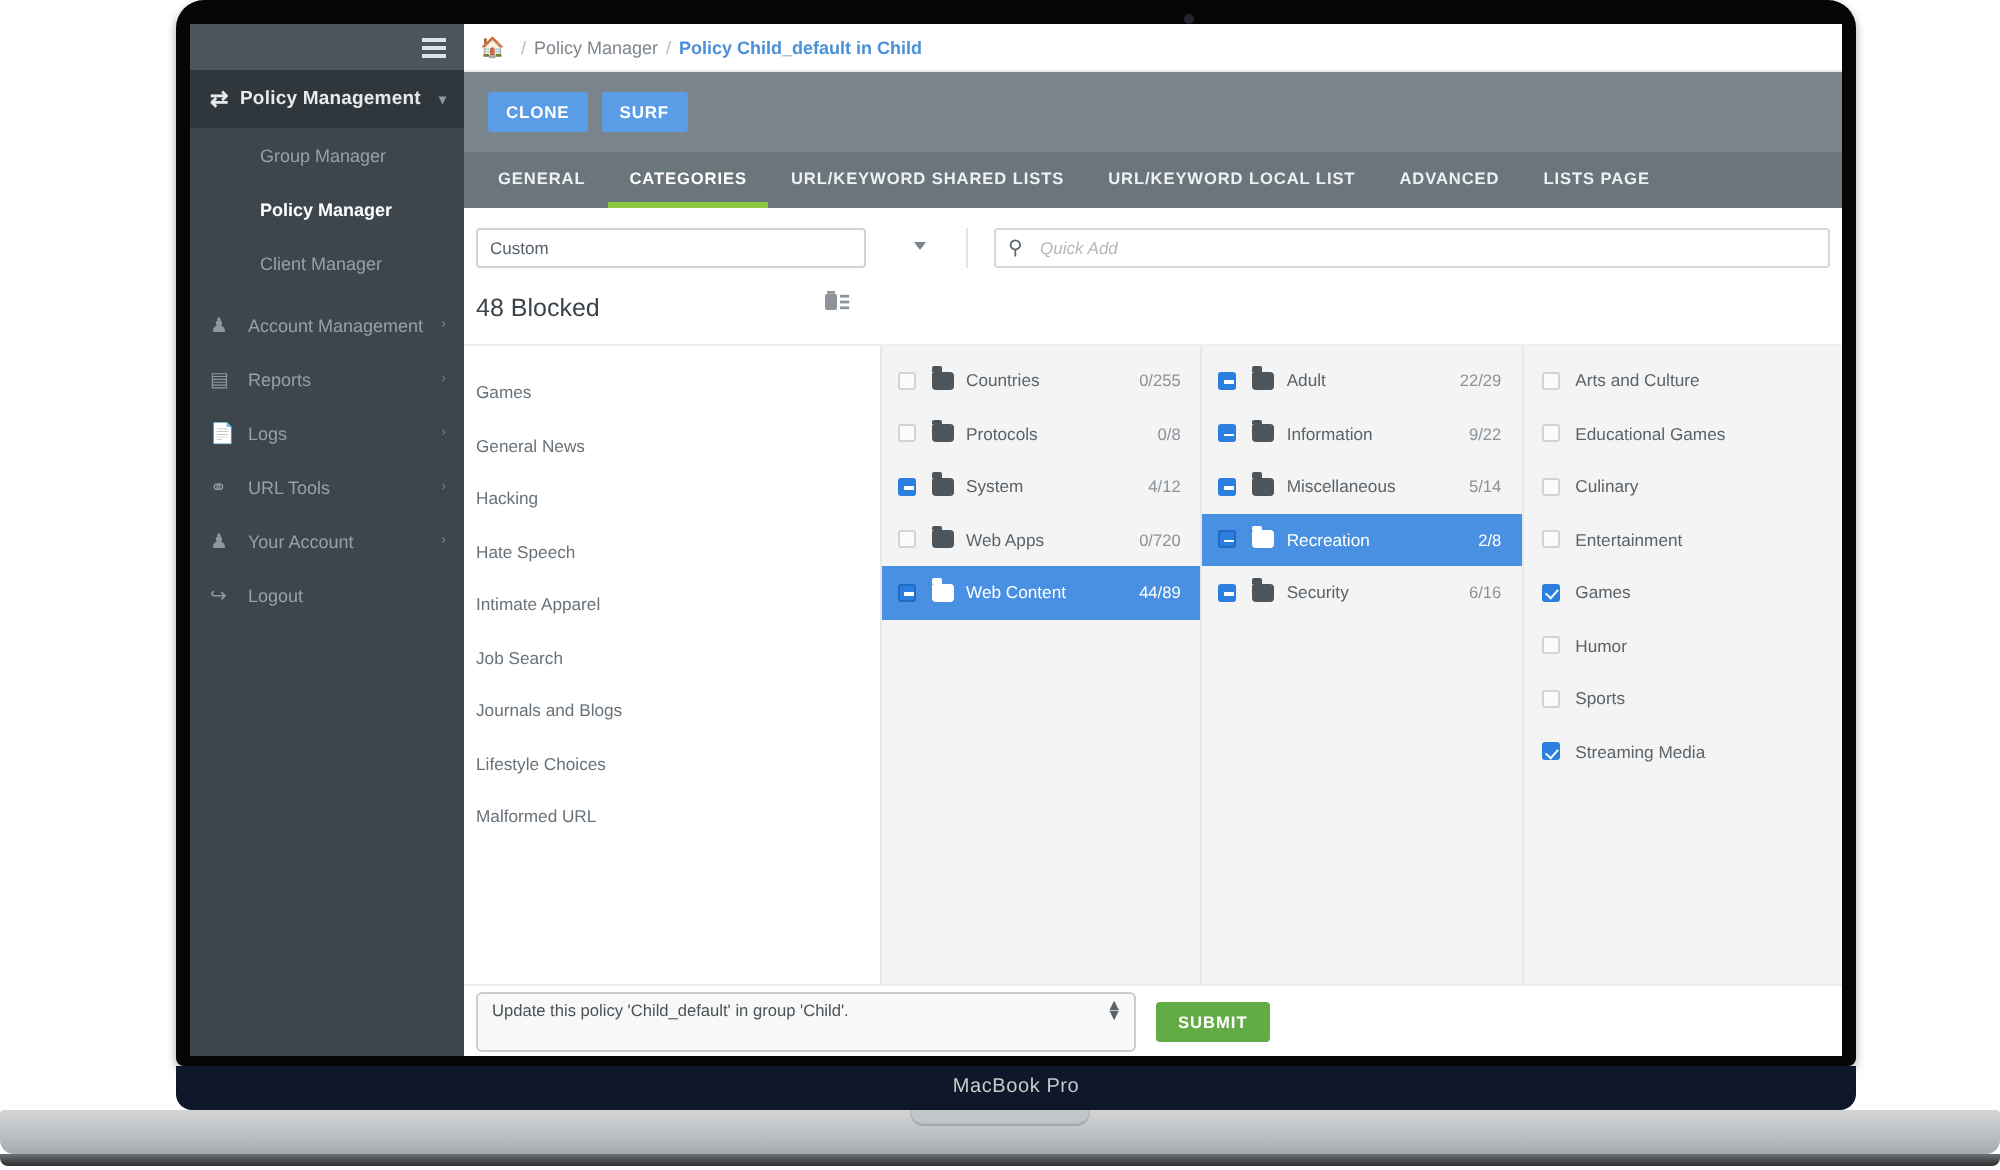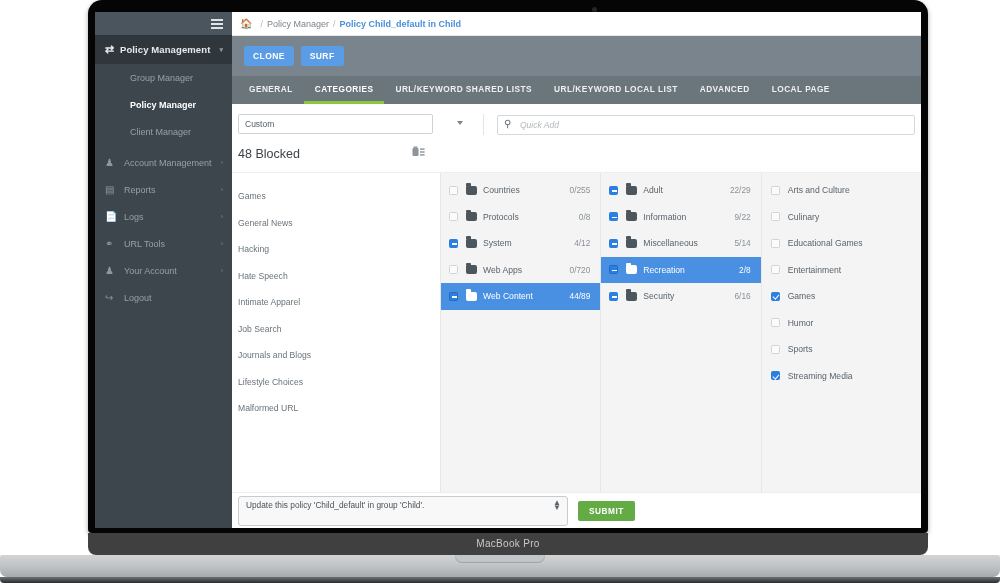--- a/index.html
+++ b/index.html
@@ -23,21 +23,21 @@
     box-shadow: 0 2px 5px rgba(0,0,0,.35);
   }
   .laptop-camera {
     position: absolute; left: 504px; top: 7px;
     width: 5px; height: 5px; border-radius: 50%;
     background: #23252e;
   }
   .laptop-brand {
     position: absolute; left: 88px; top: 533px;
     width: 840px; height: 22px;
-    background: #404040;
+    background: #0f172a;
     border-radius: 0 0 8px 8px;
     color: #c9c9c9;
     font-size: 10px;
     letter-spacing: .3px;
     text-align: center;
     line-height: 22px;
   }
   .laptop-base {
     position: absolute; left: 0px; top: 555px;
     width: 1000px; height: 22px;
@@ -388,21 +388,21 @@
         <button class="btn-blue">CLONE</button>
         <button class="btn-blue">SURF</button>
       </div>
 
       <div class="tabbar">
         <div class="tab">GENERAL</div>
         <div class="tab active">CATEGORIES</div>
         <div class="tab">URL/KEYWORD SHARED LISTS</div>
         <div class="tab">URL/KEYWORD LOCAL LIST</div>
         <div class="tab">ADVANCED</div>
-        <div class="tab">LOCAL PAGE</div>
+        <div class="tab">LISTS PAGE</div>
       </div>
 
       <div class="panel">
 
         <div class="filterrow">
           <div class="sel-wrap">
             <div class="fakeselect">Custom</div>
             <span class="sel-arrow"></span>
           </div>
           <div class="searchwrap">
@@ -504,25 +504,25 @@
             </div>
           </div>
 
           <div class="col-tree">
             <div class="leaf">
               <span class="cb"></span>
               <span class="nm">Arts and Culture</span>
             </div>
             <div class="leaf">
               <span class="cb"></span>
+              <span class="nm">Educational Games</span>
+            </div>
+            <div class="leaf">
+              <span class="cb"></span>
               <span class="nm">Culinary</span>
-            </div>
-            <div class="leaf">
-              <span class="cb"></span>
-              <span class="nm">Educational Games</span>
             </div>
             <div class="leaf">
               <span class="cb"></span>
               <span class="nm">Entertainment</span>
             </div>
             <div class="leaf">
               <span class="cb checked"></span>
               <span class="nm">Games</span>
             </div>
             <div class="leaf">

